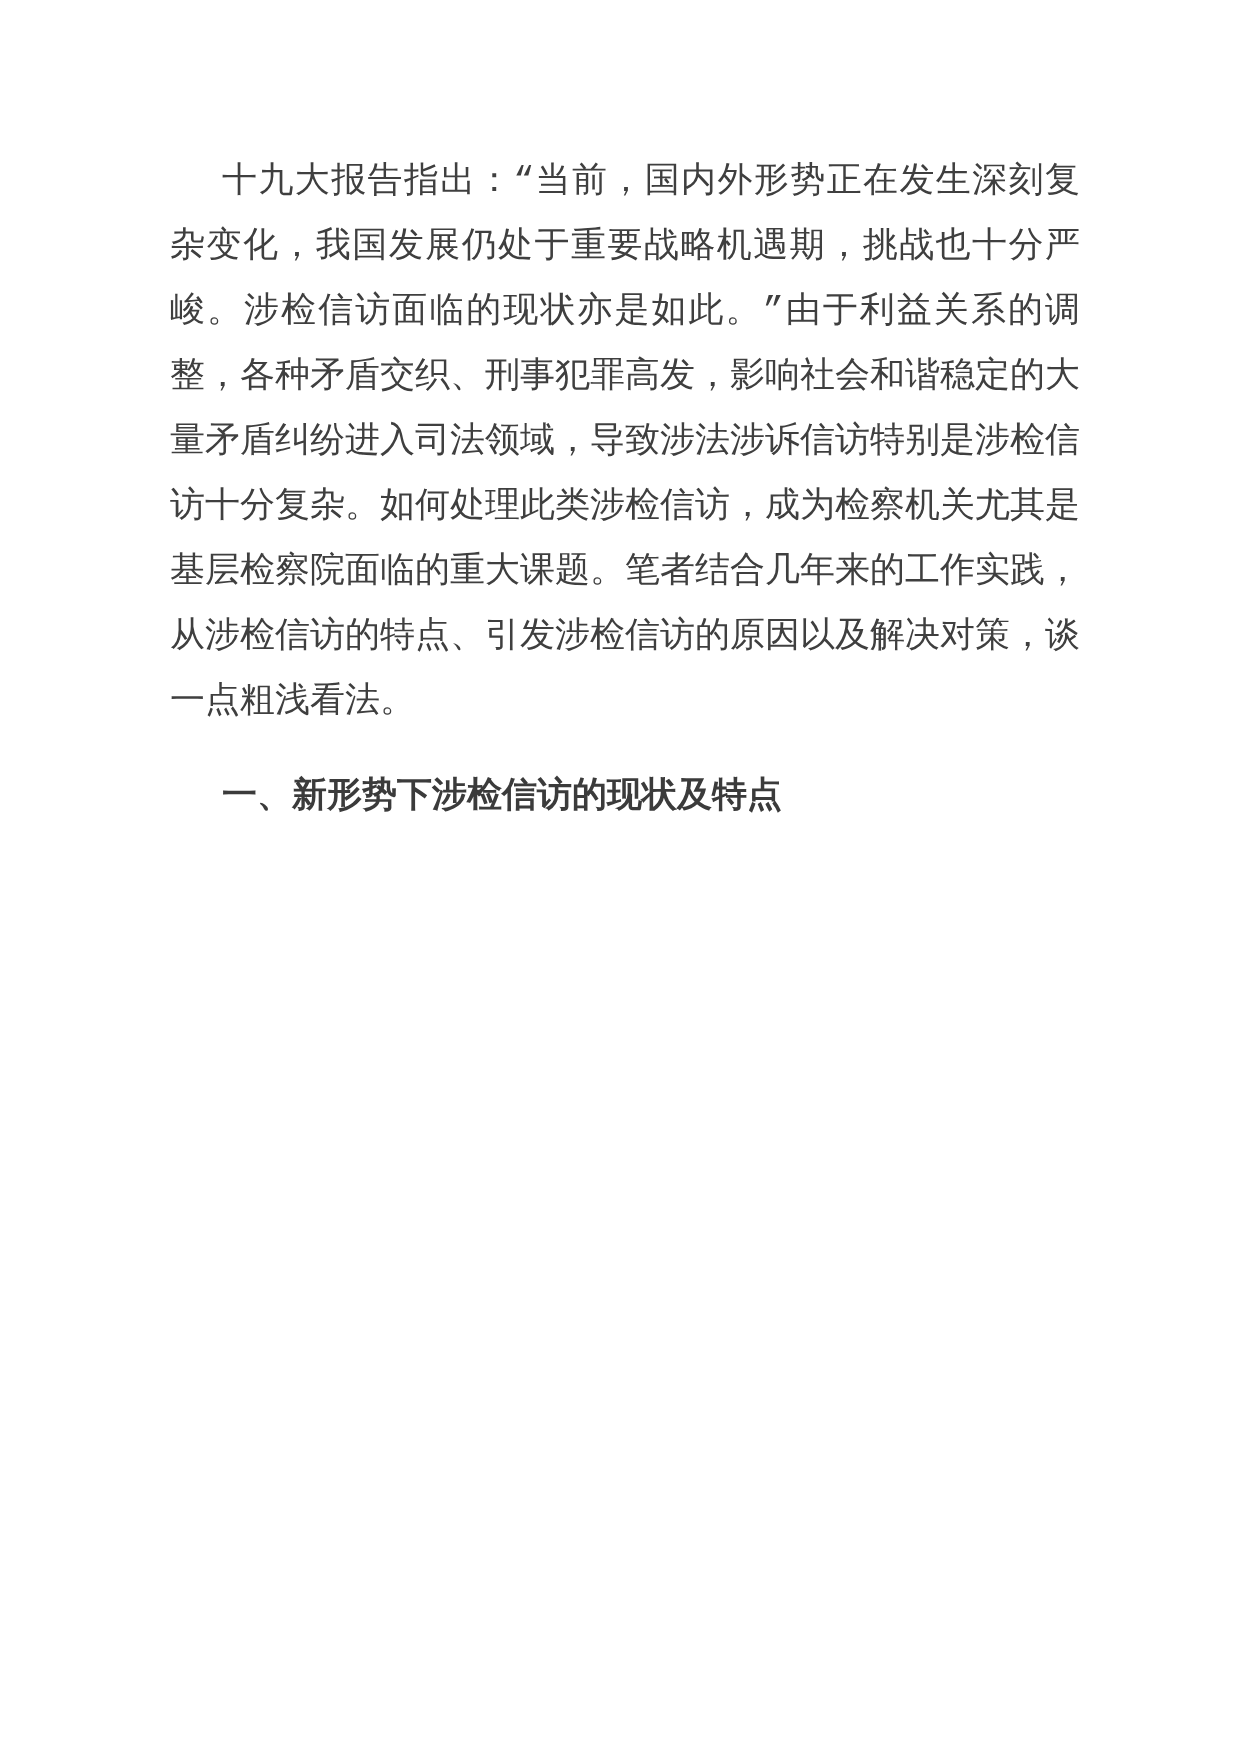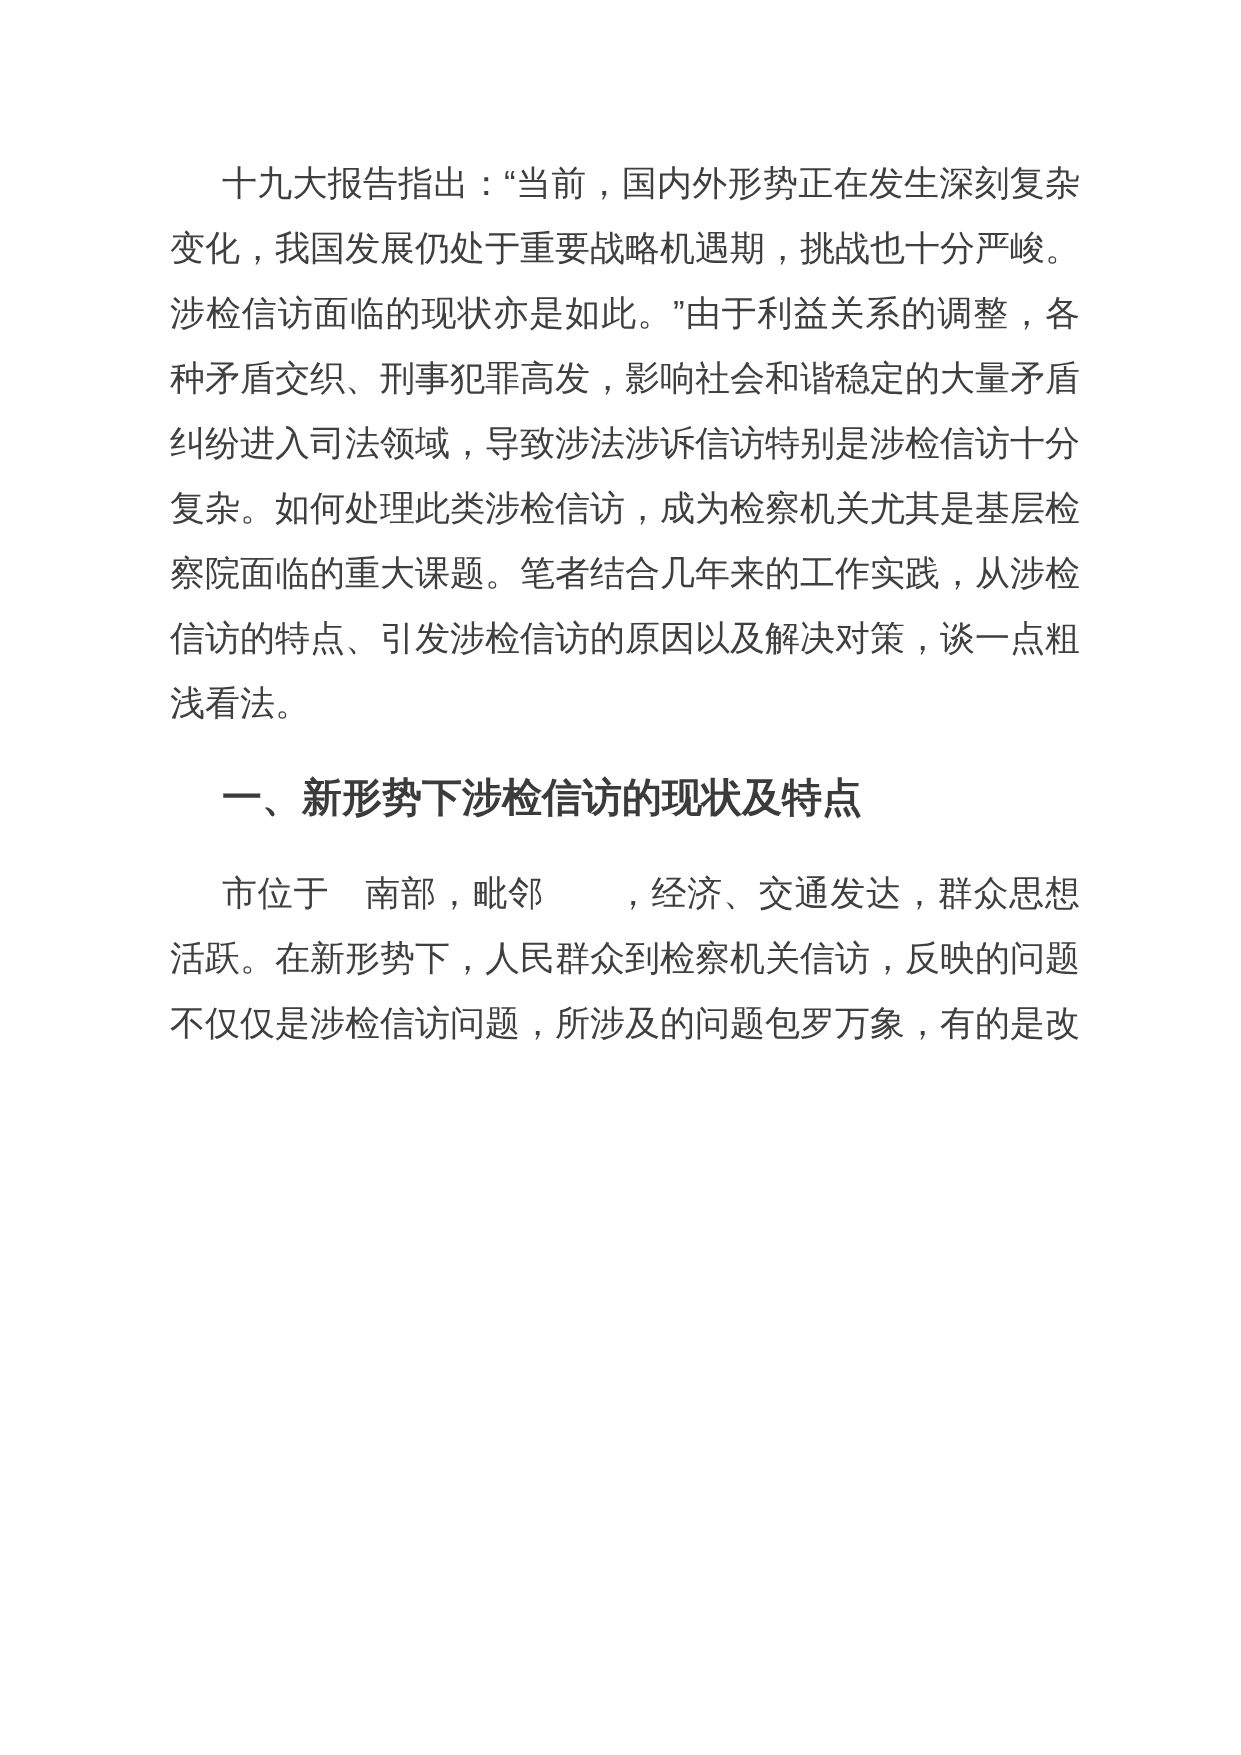--- a/index.html
+++ b/index.html
@@ -6,49 +6,48 @@
     margin: 0;
     padding: 0;
     background: #ffffff;
   }
   .page {
     position: relative;
     width: 1241px;
     height: 1755px;
     background: #ffffff;
     overflow: hidden;
-    font-family: Liberation Sans, sans-serif;
+    font-family: Liberation Mono, monospace;
   }
   .content {
     position: absolute;
     left: 170px;
     top: 150px;
     width: 910px;
     color: #3f3f3f;
     font-size: 35px;
     line-height: 65px;
     text-align: justify;
     letter-spacing: 0;
   }
   .body-para {
     margin: 0 0 30px 0;
     text-indent: 52px;
     font-weight: 400;
   }
   .section-heading {
     margin: 0 0 30px 0;
     text-indent: 52px;
-    font-size: 40px;
+    font-size: 35px;
     line-height: 65px;
     font-weight: 700;
     color: #3b3b3b;
   }
 </style>
 </head>
 <body>
 
 <div class="page">
   <div class="content">
     <p class="body-para">十九大报告指出：“当前，国内外形势正在发生深刻复杂变化，我国发展仍处于重要战略机遇期，挑战也十分严峻。涉检信访面临的现状亦是如此。”由于利益关系的调整，各种矛盾交织、刑事犯罪高发，影响社会和谐稳定的大量矛盾纠纷进入司法领域，导致涉法涉诉信访特别是涉检信访十分复杂。如何处理此类涉检信访，成为检察机关尤其是基层检察院面临的重大课题。笔者结合几年来的工作实践，从涉检信访的特点、引发涉检信访的原因以及解决对策，谈一点粗浅看法。</p>
     <h2 class="section-heading">一、新形势下涉检信访的现状及特点</h2>
-    <p class="body-para">市位于　南部，毗邻　　，经济、交通发达，群众思想活跃。在新形势下，人民群众到检察机关信访，反映的问题不仅仅是涉检信访问题，所涉及的问题包罗万象，有的是改</p>
   </div>
 </div>
 
 </body></html>

